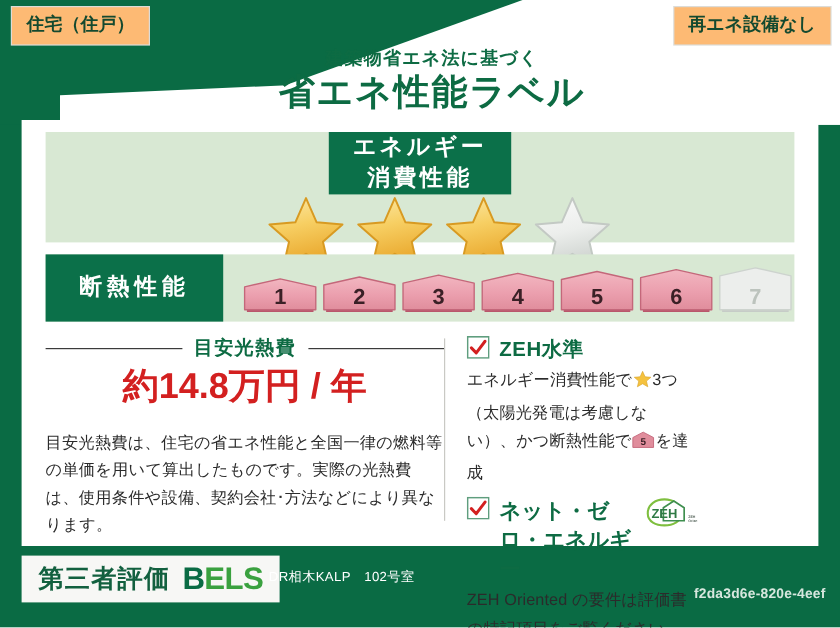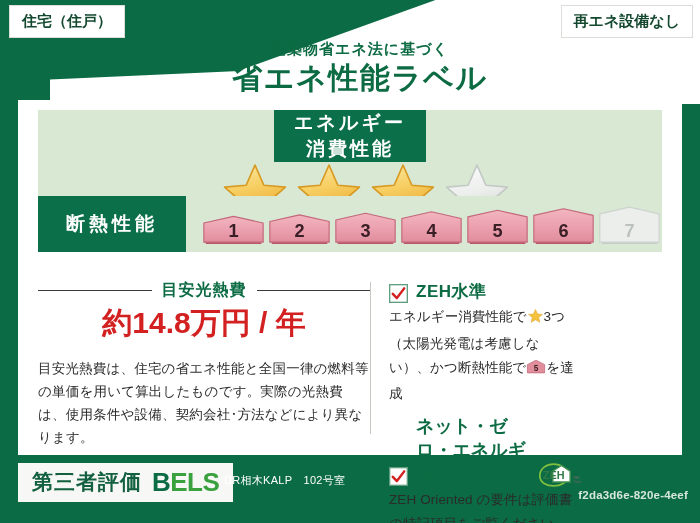--- a/index.html
+++ b/index.html
@@ -41,21 +41,21 @@
   .title-sub {
     color: #0d6b43; font-size: 15px; font-weight: bold; letter-spacing: 1px;
     line-height: 18px;
   }
   .title-main {
     color: #0d6b43; font-size: 30px; font-weight: bold; letter-spacing: 1.5px;
     line-height: 36px; margin-top: 2px;
   }
   .tag {
     position: absolute; top: 6px;
-    background: #ffffff; color: #14492f;
+    background: #fdba74; color: #14492f;
     font-size: 15px; font-weight: bold;
     padding: 6px 12px 7px 12px;
     z-index: 8; line-height: 18px;
     box-shadow: 0 0 0 1px #dcdcd8;
   }
   .tag-left { left: 10px; }
   .tag-right { right: 8px; }
 
   
   .card {
@@ -66,21 +66,21 @@
   }
   .card-inner { position: absolute; left: 0; top: 0; width: 664px; height: 355px; }
 
   
   .perf-row {
     position: absolute; left: 20px; width: 624px;
     background: #d8e8d3;
     display: flex; align-items: center;
   }
   .perf-row.energy { top: 10px; height: 92px; flex-direction: column; }
-  .perf-row.insul  { top: 96px; height: 56px; }
+  .perf-row.insul  { top: 112px; height: 56px; }
 
   .perf-label {
     width: 152px; height: 100%;
     background: #0b7049; color: #ffffff;
     display: flex; flex-direction: column; align-items: center; justify-content: center;
     font-size: 19px; font-weight: bold; letter-spacing: 3px; line-height: 26px;
     text-align: center;
   }
   .perf-label.insul { letter-spacing: 4px; font-size: 19px; }
   .perf-body { flex: 1; display: flex; align-items: center; height: 100%; padding-left: 40px; }
@@ -105,21 +105,21 @@
   .cost-value {
     text-align: center; color: #d32020; font-size: 30px; font-weight: bold;
     letter-spacing: 0px; line-height: 40px;
   }
   .cost-note {
     margin-top: 14px; color: #2b2b2b; font-size: 13.5px; line-height: 23px;
     letter-spacing: 0.2px;
   }
 
   .zeh-item { margin-bottom: 4px; }
-  .zeh-head { display: flex; align-items: flex-end; gap: 8px; }
+  .zeh-head { display: flex; align-items: flex-start; gap: 8px; }
   .chk { width: 19px; height: 19px; flex: none; }
   .zeh-title { color: #0d6b43; font-size: 17px; font-weight: bold; letter-spacing: 0.5px; }
   .zeh-title.small { font-size: 18px; letter-spacing: 0px; }
   .zeh-logo { width: 40px; height: 24px; flex: none; }
   .zeh-text {
     color: #2b2b2b; font-size: 13.5px; line-height: 24px; margin-top: 2px;
     letter-spacing: 0.1px;
   }
   .inline-star { width: 17px; height: 16px; vertical-align: -3px; }
   .inline-house { width: 20px; height: 15px; vertical-align: -2px; }

